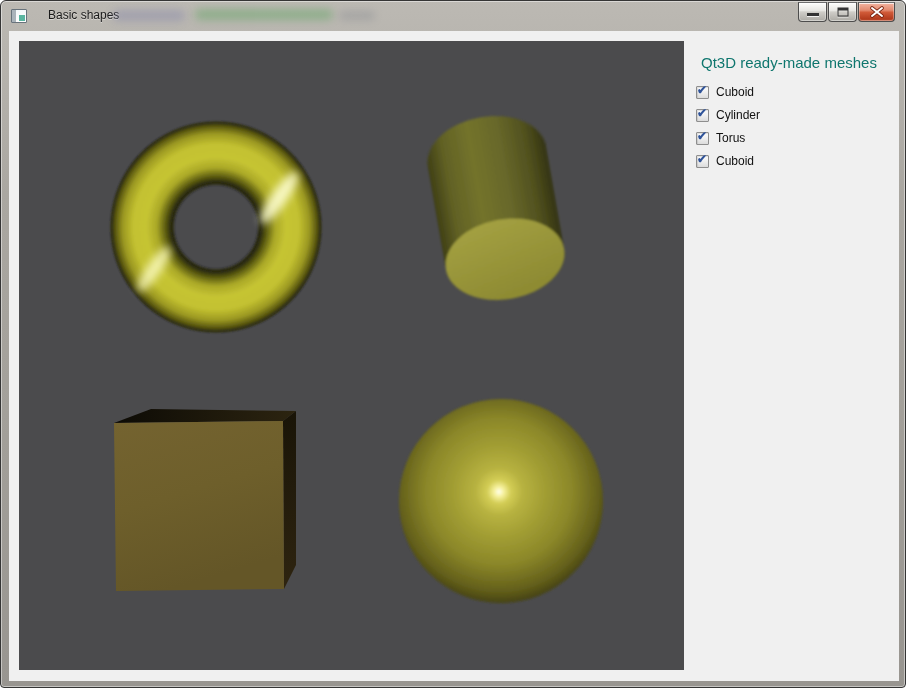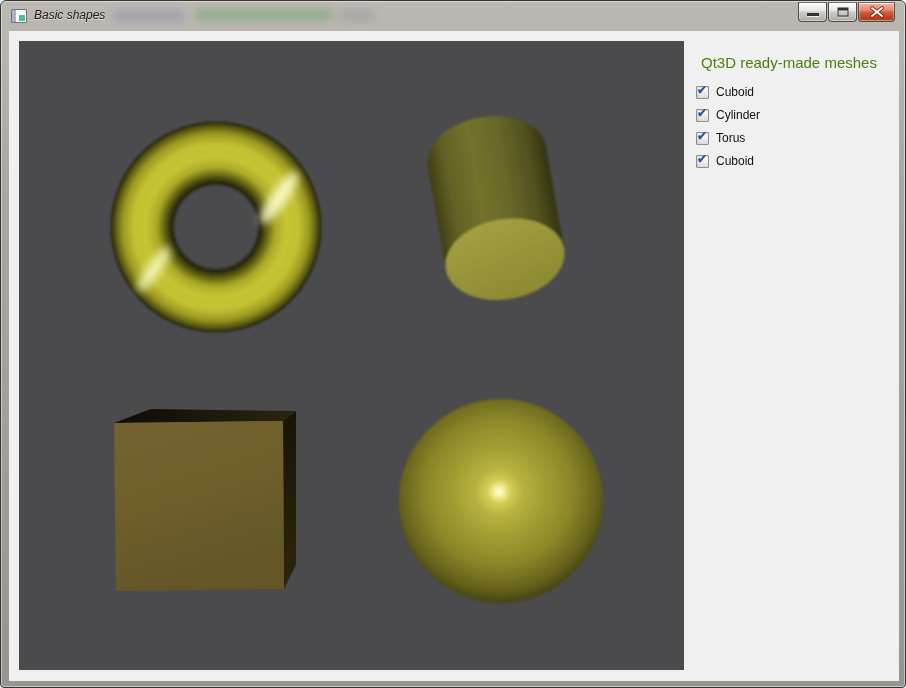--- a/index.html
+++ b/index.html
@@ -14,22 +14,22 @@
   }
   .titlebar{position:absolute;left:0;top:0;right:0;height:30px;}
   .app-icon{
     position:absolute;left:10px;top:8px;width:16px;height:14px;
     background:linear-gradient(180deg,#f4f8fa,#ffffff);
     border:1px solid #68737c;border-radius:1px;
   }
   .app-icon .ai-bar{position:absolute;left:0;top:0;width:4px;height:12px;background:#aab3ba;}
   .app-icon .ai-dot{position:absolute;right:1px;bottom:1px;width:6px;height:6px;background:#59b5a0;}
   .title{
-    position:absolute;left:33px;top:7px;font-size:12px;color:#1b1b1b;
-    text-shadow:0 1px 0 rgba(255,255,255,.45);white-space:nowrap;font-style:italic;
+    position:absolute;left:47px;top:7px;font-size:12px;color:#1b1b1b;
+    text-shadow:0 1px 0 rgba(255,255,255,.45);white-space:nowrap;
   }
   .smudge{position:absolute;border-radius:5px;filter:blur(4px);}
   .s1{left:112px;top:9px;width:72px;height:11px;background:#7c7ea9;opacity:.40;}
   .s2{left:194px;top:8px;width:138px;height:11px;background:#53a156;opacity:.42;}
   .s3{left:338px;top:10px;width:36px;height:9px;background:#8a8d92;opacity:.45;}
 
   
   .capbtns{position:absolute;top:1px;right:10px;height:21px;display:flex;}
   .capbtn{
     position:relative;height:20px;margin-left:1px;
@@ -52,21 +52,21 @@
   .g-close{position:absolute;left:50%;top:50%;transform:translate(-50%,-50%);}
 
   
   .client{position:absolute;left:8px;top:30px;width:890px;height:650px;background:#f0f0f0;}
 
   .viewport{position:absolute;left:10px;top:10px;width:665px;height:629px;background:#4b4b4d;}
   .viewport svg{display:block;}
 
   
   .panel{position:absolute;left:681px;top:0;width:209px;height:100%;}
-  .heading{margin:23px 0 0 11px;font-size:15px;color:#4d7c0f;}
+  .heading{margin:23px 0 0 11px;font-size:15px;color:#0f766e;}
   .desc{margin:5px 0 0 11px;font-size:12px;line-height:15px;color:#1c1c1c;}
   .desc span{display:block;}
   .cblist{margin-top:14px;}
   .cbrow{display:flex;align-items:center;height:14px;margin:0 0 9px 6px;}
   .cb{
     position:relative;width:13px;height:13px;flex:0 0 13px;
     border:1px solid #8e8e8e;border-radius:1px;
     background:linear-gradient(180deg,#fefefe 0%,#f0f0f0 45%,#dcdcdc 100%);
     box-shadow:inset 1px 1px 1px rgba(0,0,0,.12);
   }

